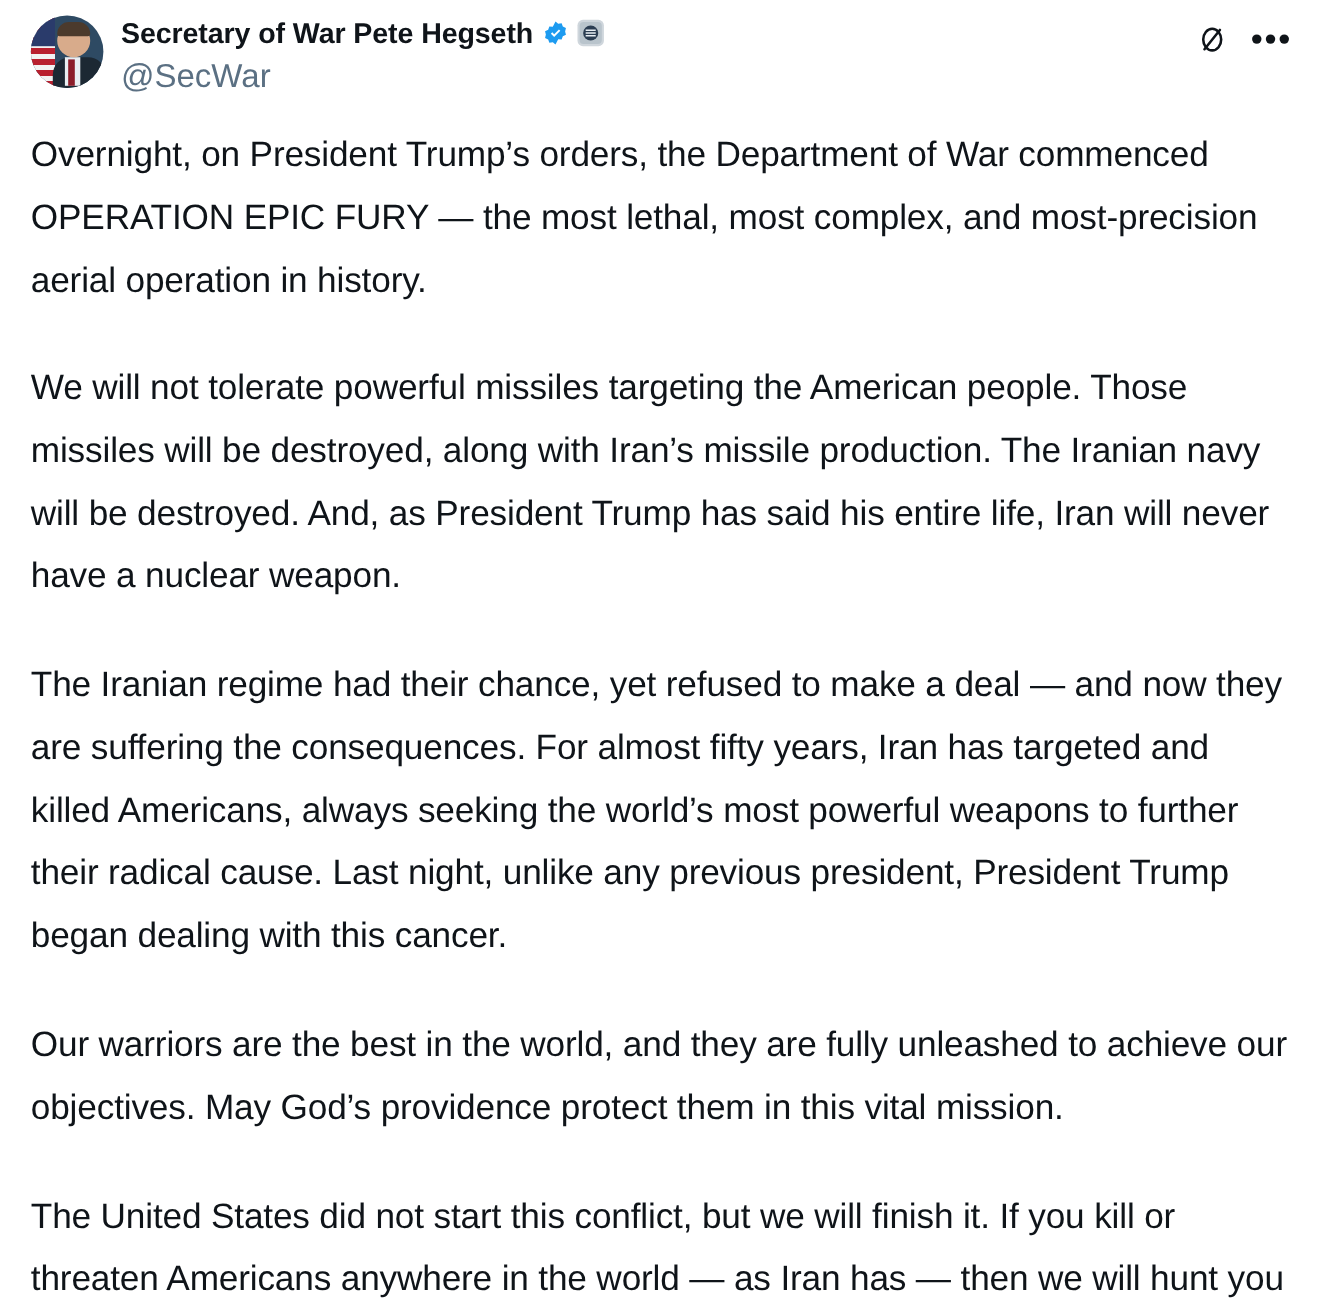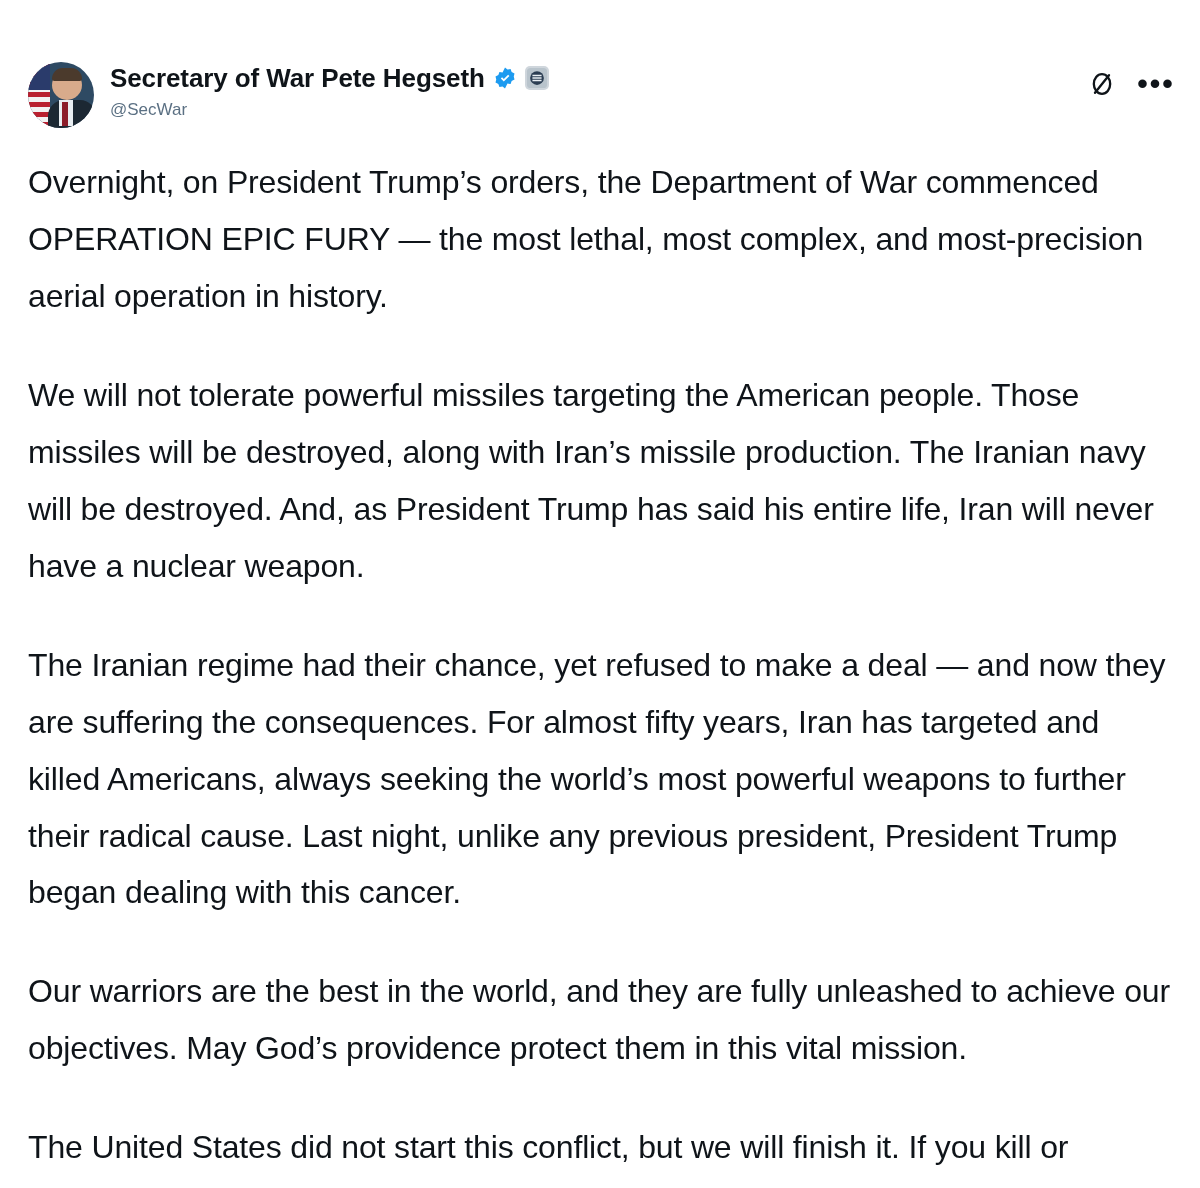--- a/index.html
+++ b/index.html
@@ -19,21 +19,20 @@
     width: 1200px;
     height: 1188px;
     padding: 14px 24px 0 24px;
     background: #ffffff;
     position: relative;
   }
   .post-header {
     display: flex;
     align-items: flex-start;
     padding: 0 4px 0 4px;
-    margin-top: 48px;
   }
   .avatar {
     width: 66px;
     height: 66px;
     border-radius: 50%;
     flex: 0 0 auto;
     margin-right: 16px;
     position: relative;
     overflow: hidden;
     background: #2e4a63;
@@ -131,21 +130,21 @@
     flex: 0 0 auto;
     border-radius: 5px;
     background: #cfd6dc;
     display: flex;
     align-items: center;
     justify-content: center;
     overflow: hidden;
   }
   .affil-badge svg { display: block; }
   .handle {
-    font-size: 17px;
+    font-size: 30px;
     color: #5b7083;
     margin-top: 8px;
     line-height: 1.1;
   }
   .header-actions {
     display: flex;
     align-items: center;
     gap: 22px;
     padding-top: 6px;
     flex: 0 0 auto;

